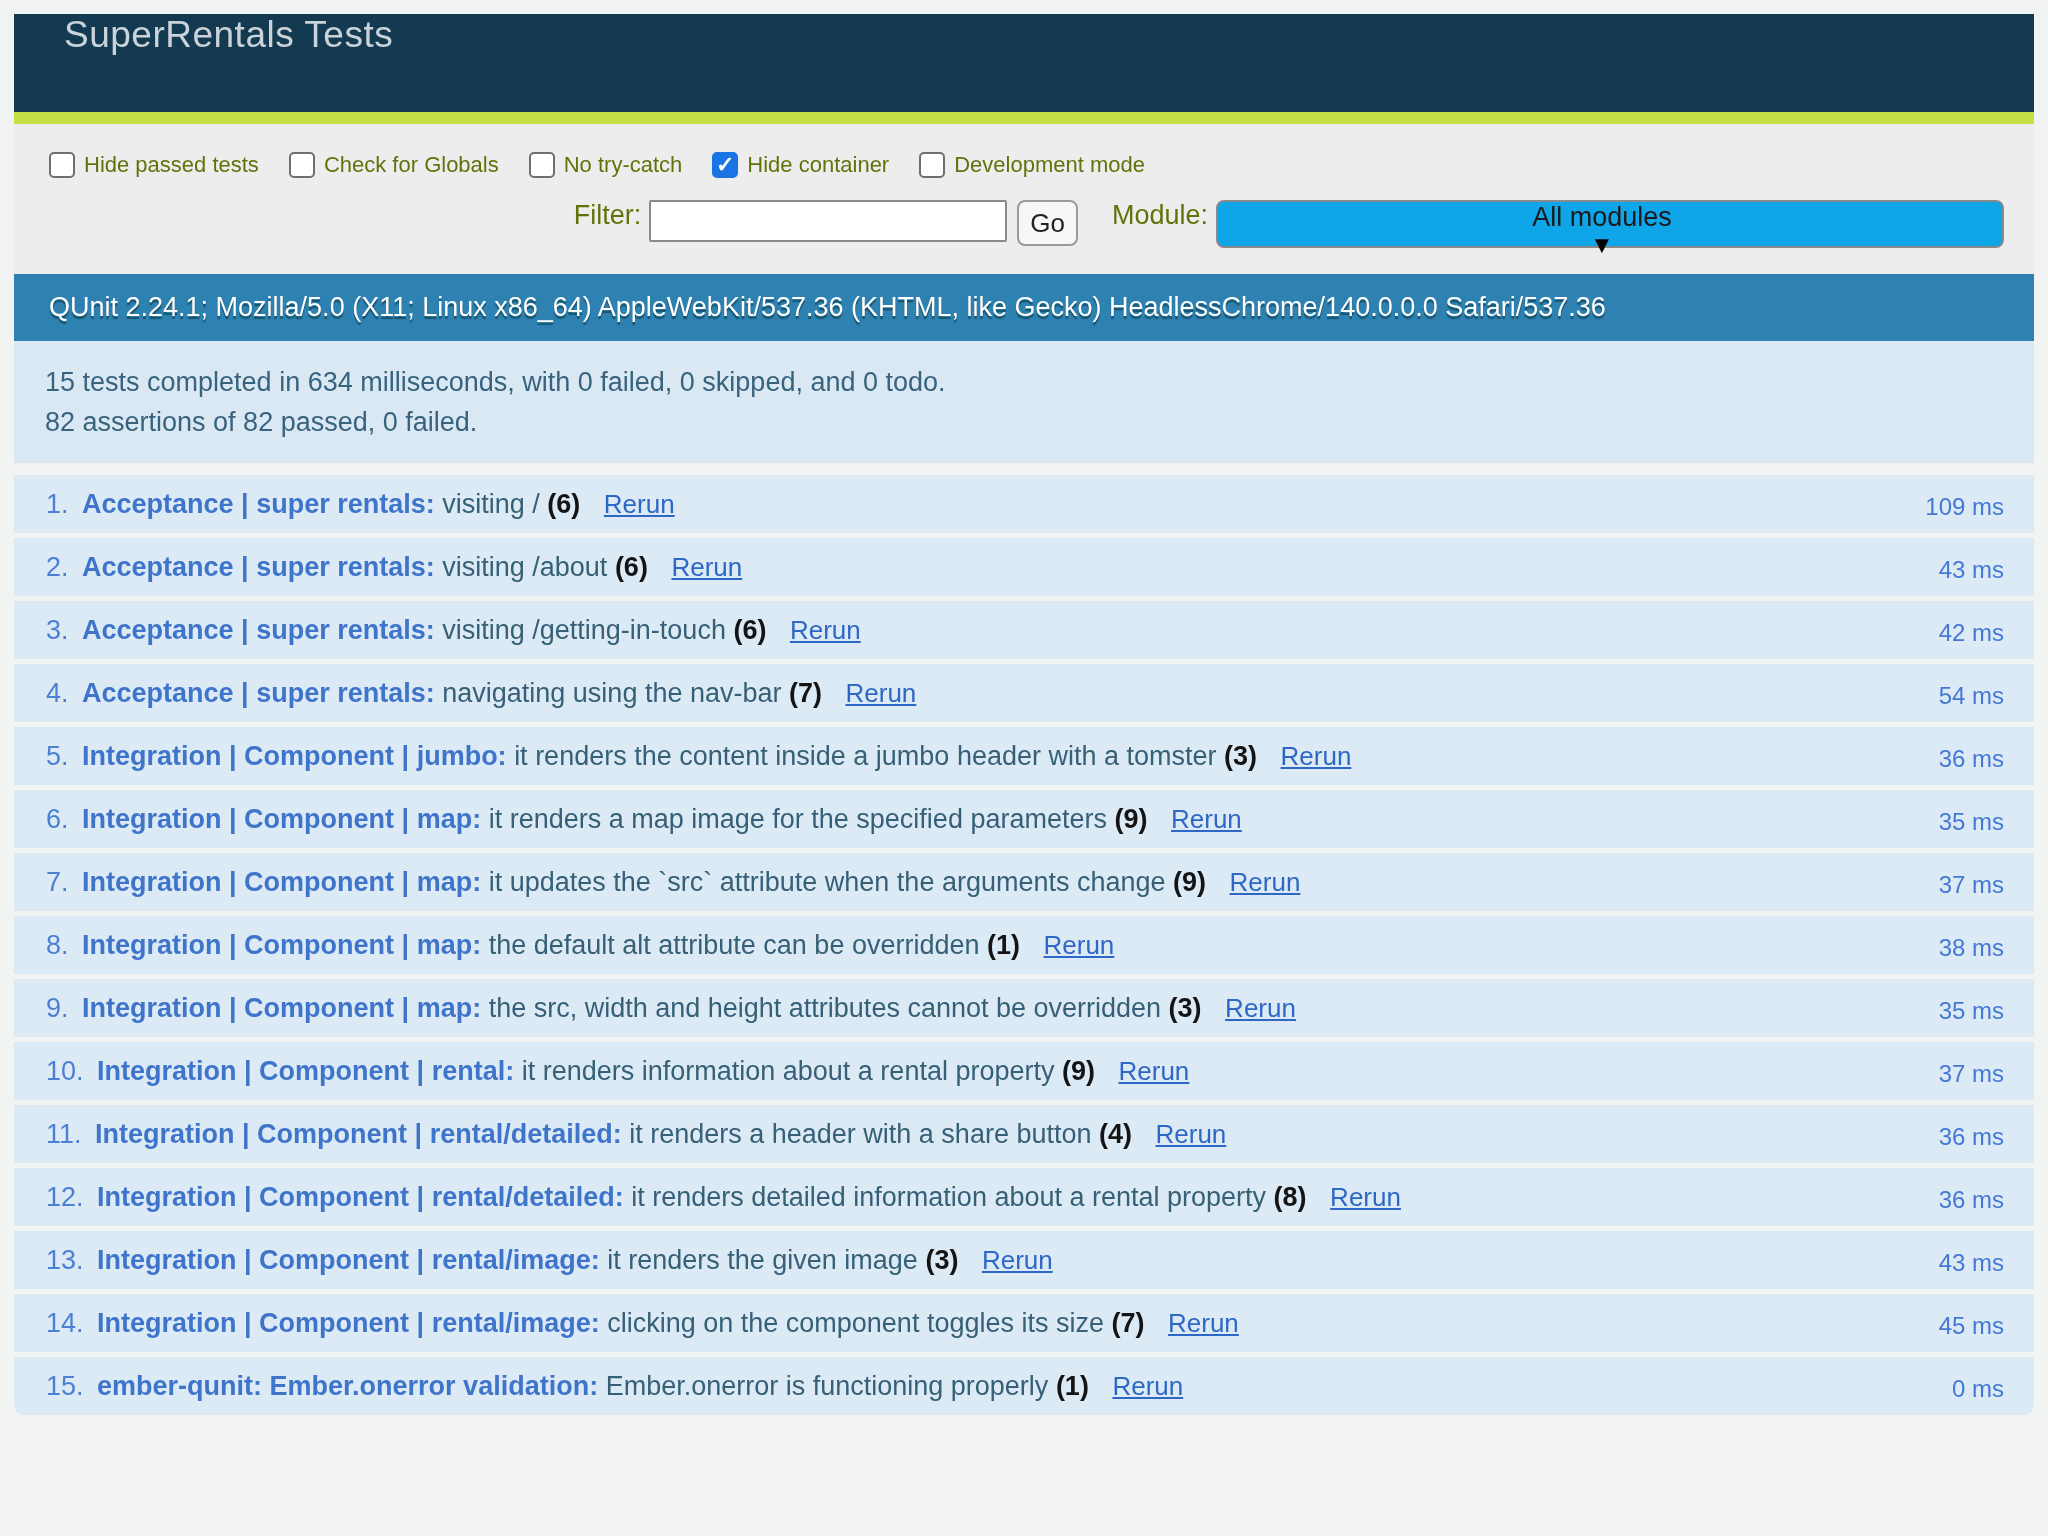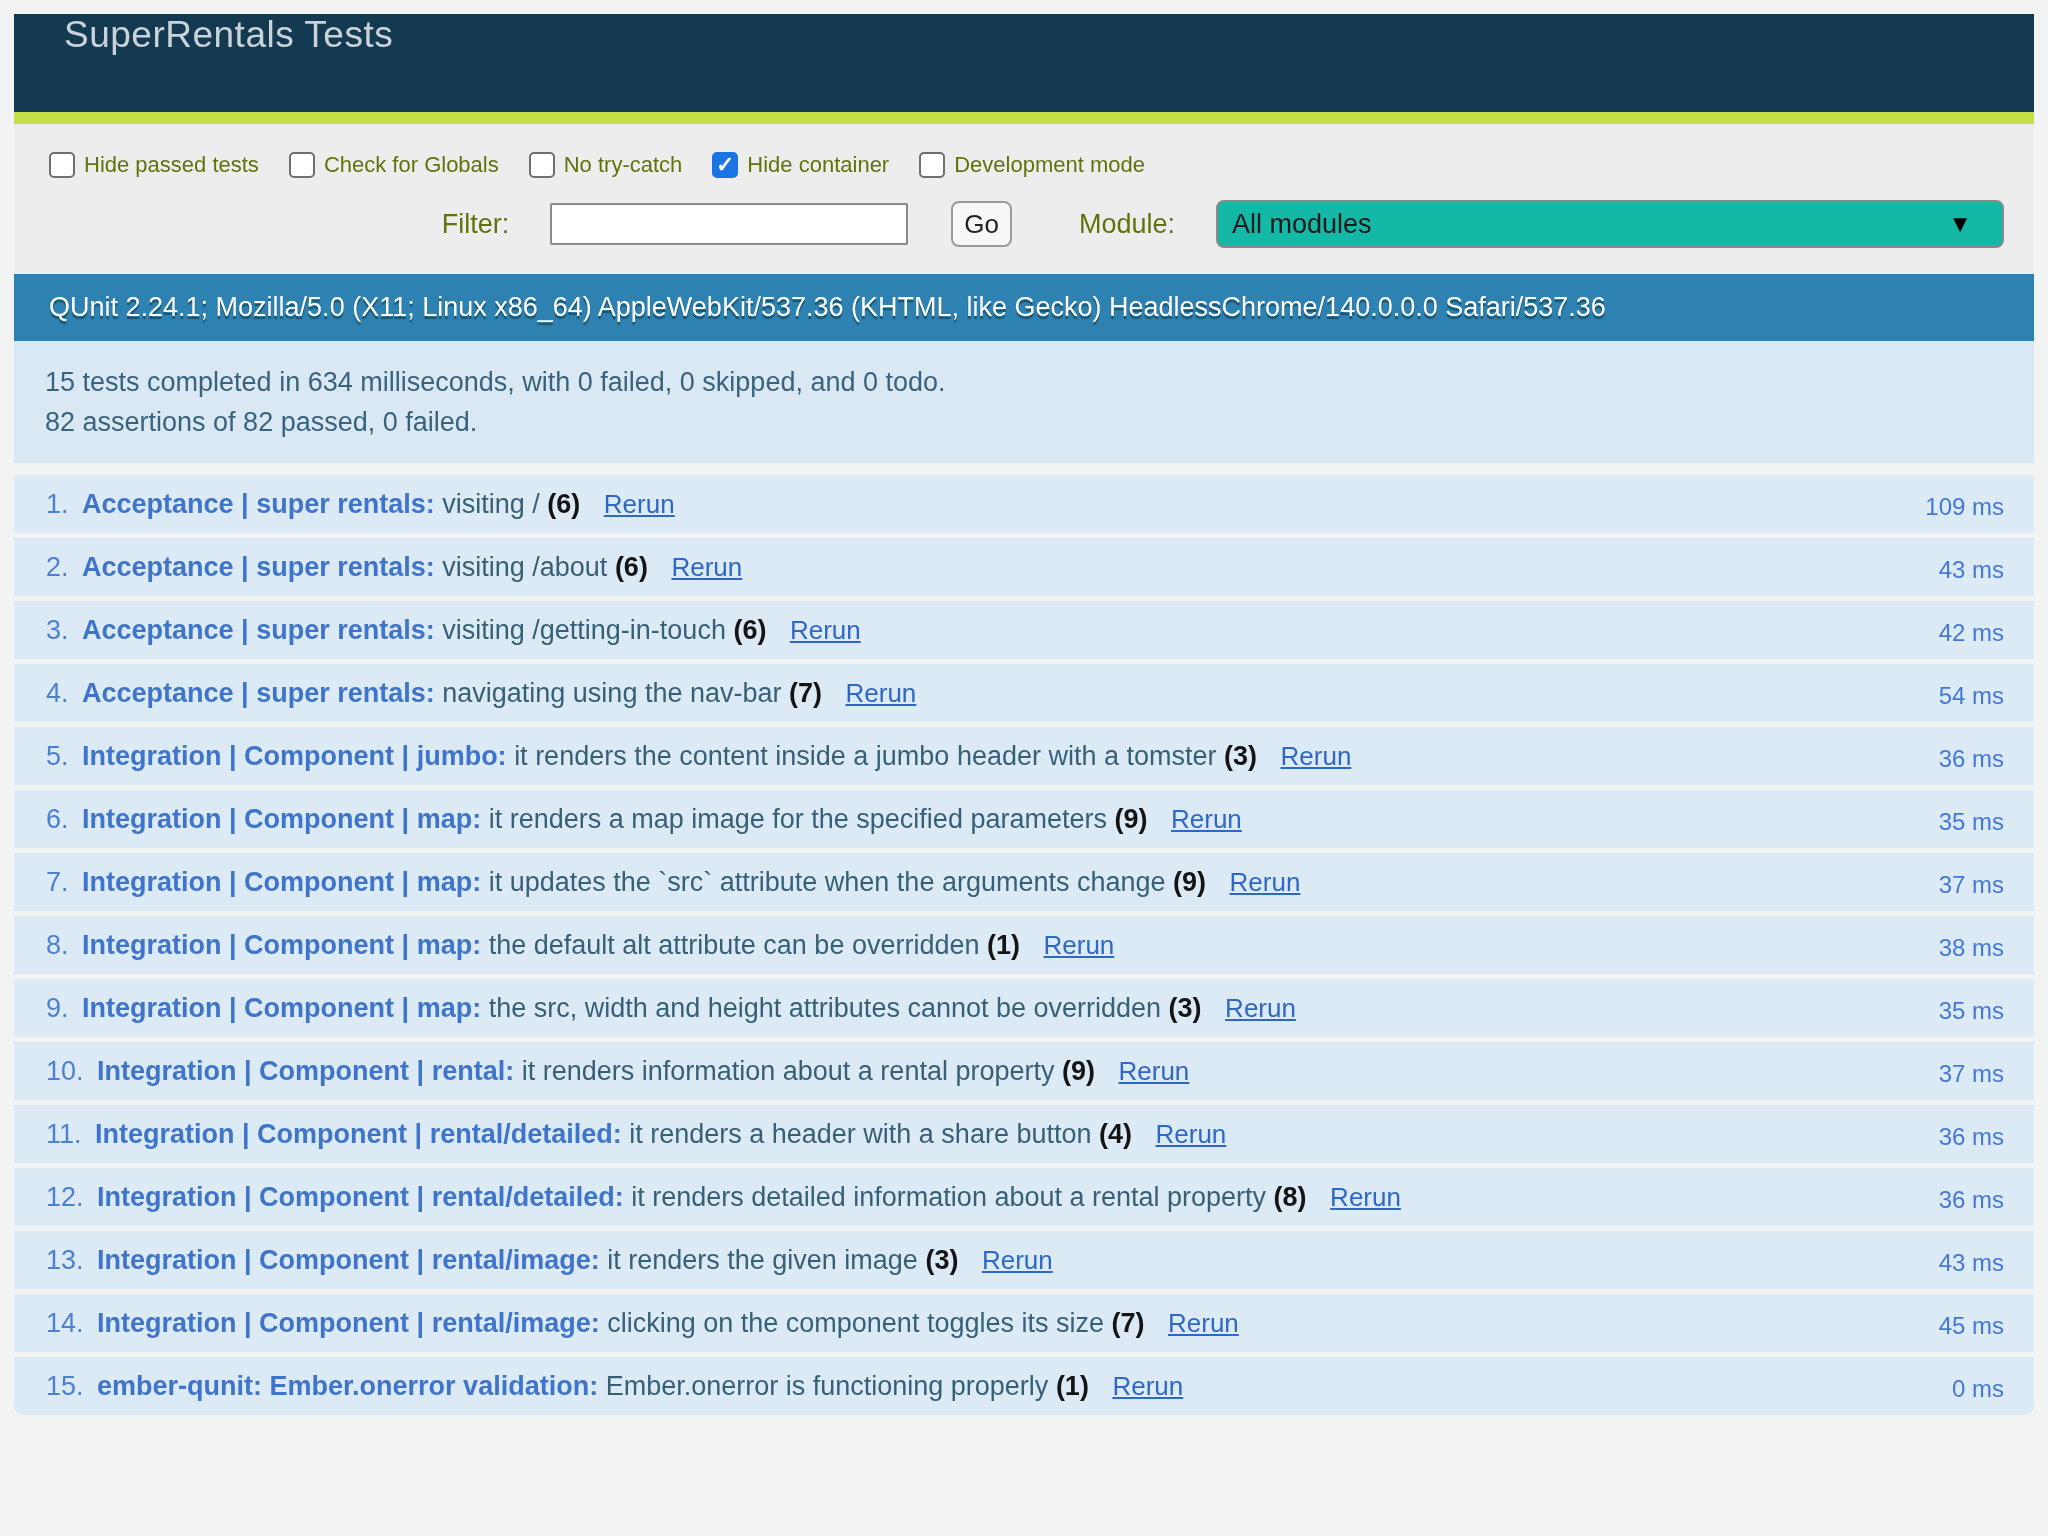--- a/index.html
+++ b/index.html
@@ -70,24 +70,23 @@
     font-size: 22px;
     font-weight: bold;
     line-height: 1;
   }
   .cb-label {
     color: #5E740B;
     font-size: 22px;
   }
   .filter-row {
     display: flex;
-    align-items: center;
+    align-items: flex-start;
     justify-content: flex-end;
     margin-top: 22px;
-    gap: 33px;
   }
   .olive-label {
     color: #5E740B;
     font-size: 27px;
   }
   #filter-input {
     width: 358px; height: 42px;
     border: 2px solid #8A8A8A;
     border-radius: 2px;
     background: #FFFFFF;
@@ -107,25 +106,26 @@
     font-size: 26px;
     font-family: "Liberation Sans", sans-serif;
     cursor: pointer;
   }
   .module-label { margin-left: 34px; }
   #module-select {
     margin-left: 8px;
     width: 788px; height: 48px;
     border: 2px solid #8A8A8A;
     border-radius: 8px;
-    background: #14b8a6;
+    background: #0ea5e9;
     display: flex;
     align-items: center;
     padding: 0 30px 0 14px;
     cursor: pointer;
+    flex-direction: column;
   }
   #module-select .value {
     color: #1A1A1A;
     font-size: 27px;
     flex: 1;
   }
   #module-select .arrow {
     color: #000000;
     font-size: 24px;
     line-height: 1;

